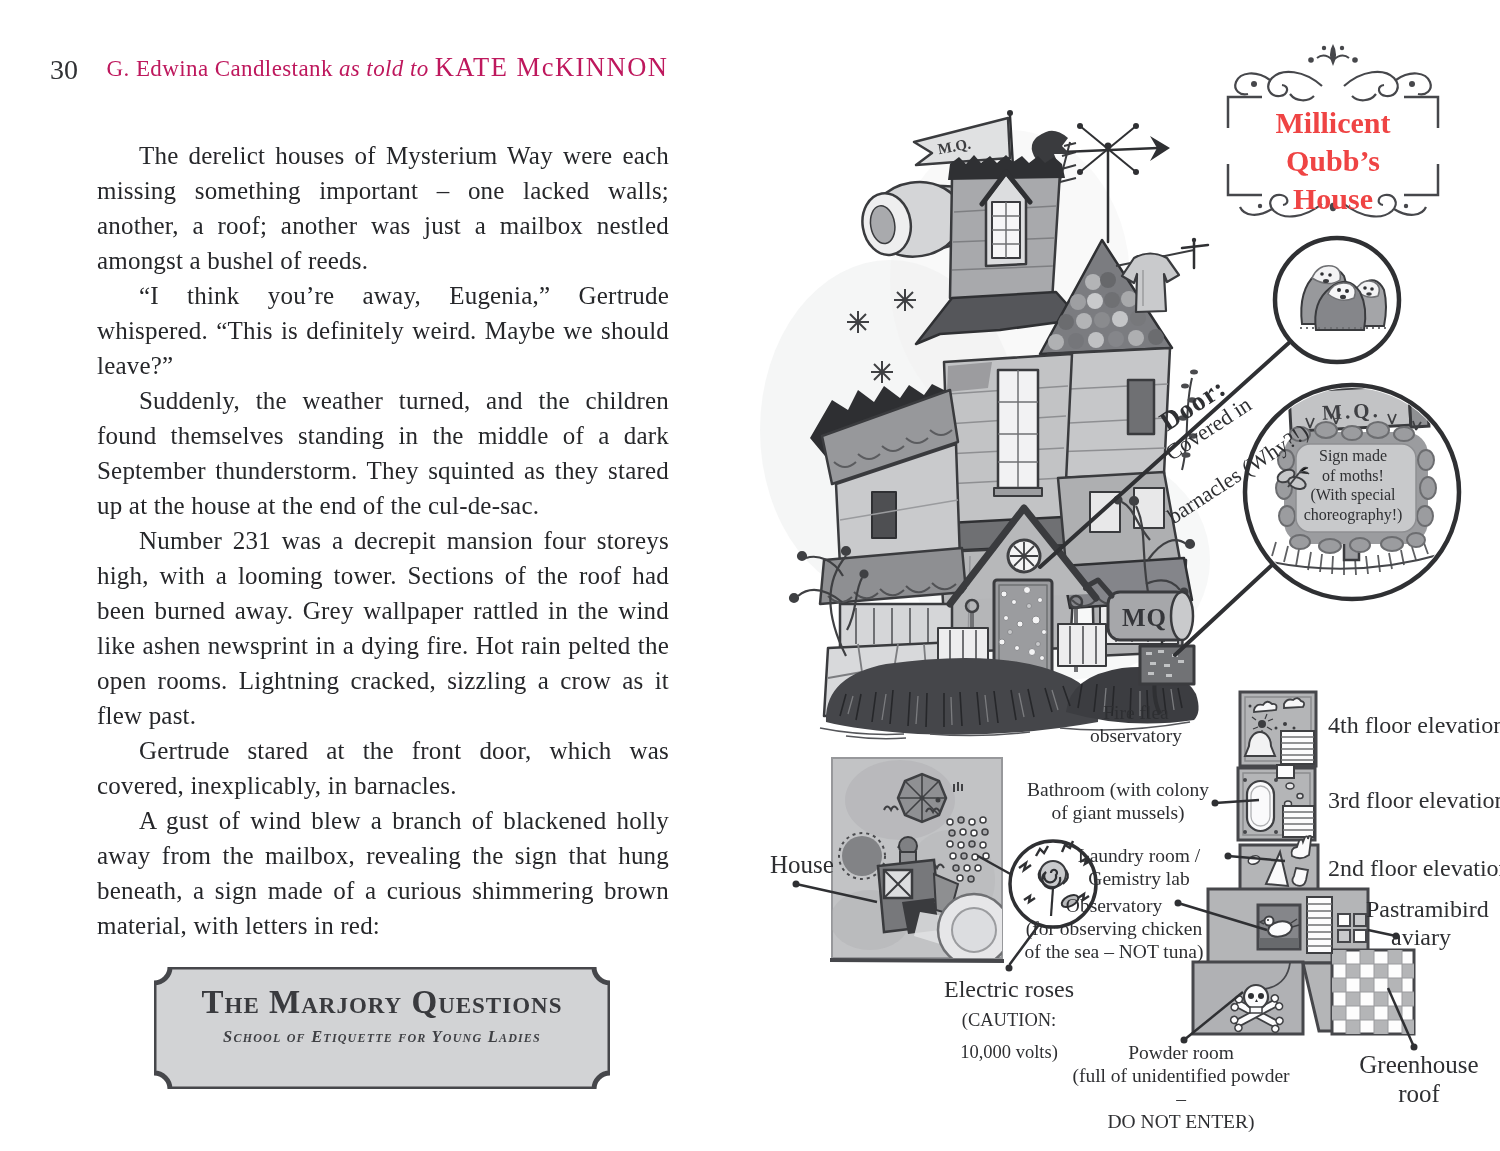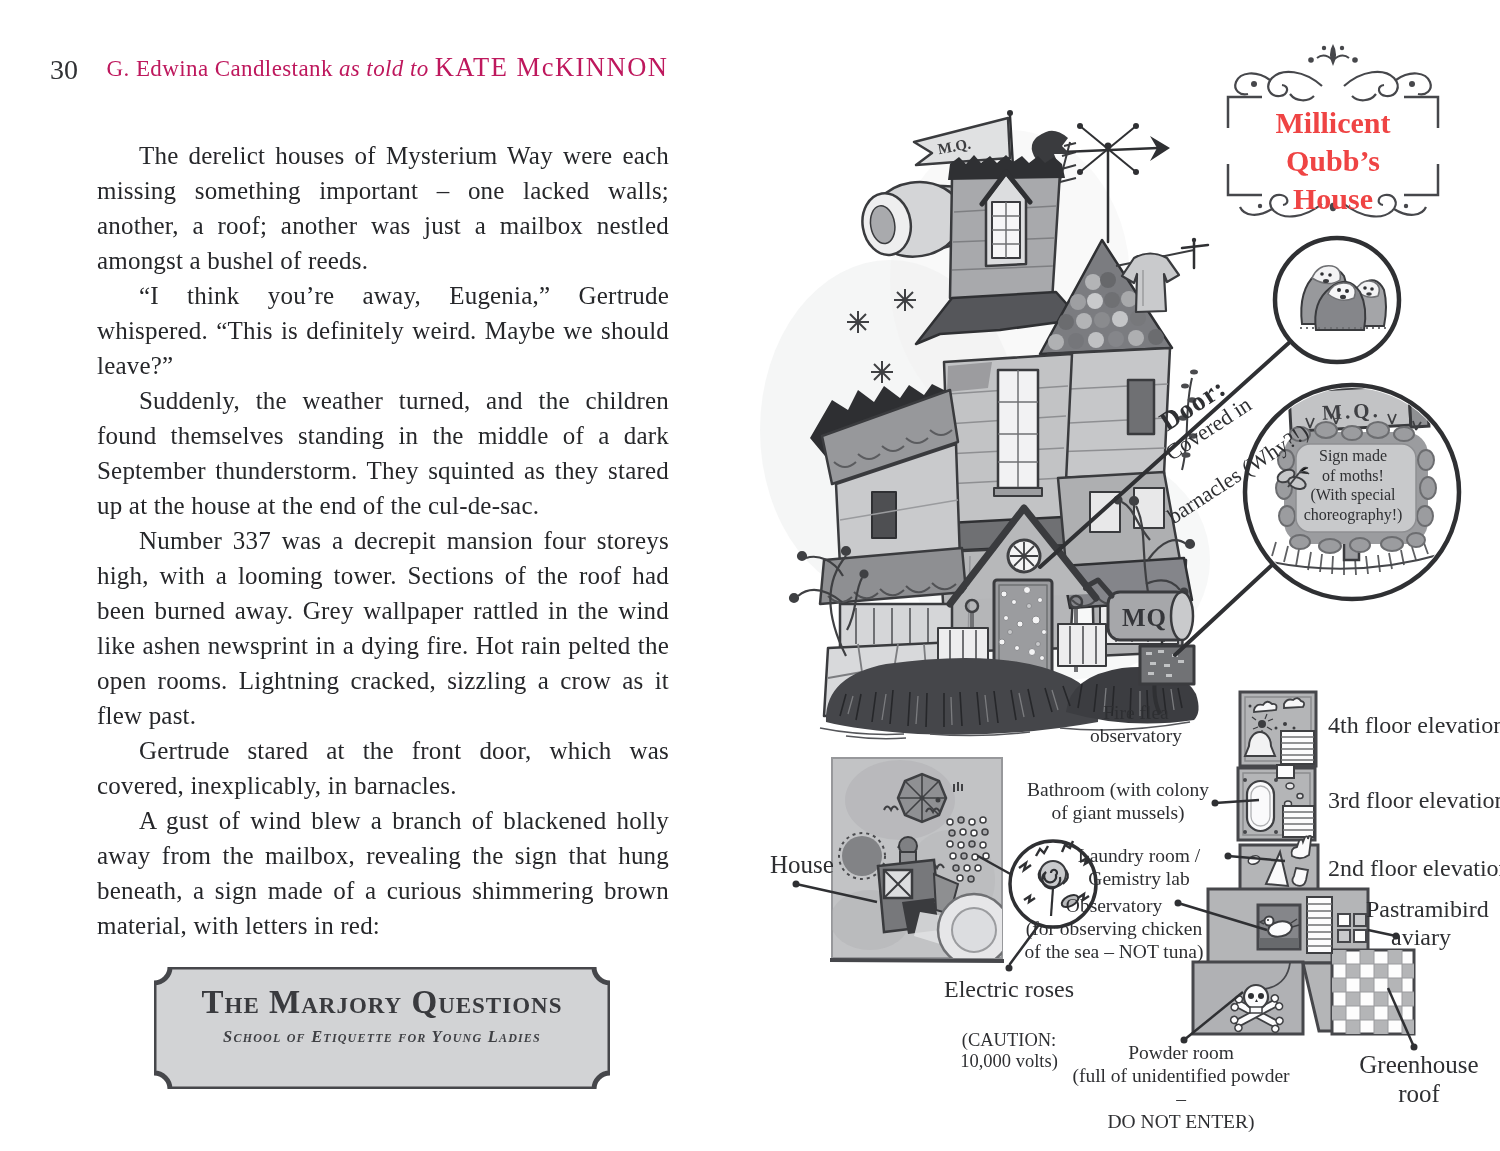--- a/index.html
+++ b/index.html
@@ -38,21 +38,21 @@
   .bathroom{left:1022px;top:778px;width:192px;}
   .elev3{left:1328px;top:786px;width:200px;white-space:nowrap;}
   .laundry{left:1058px;top:844px;width:162px;}
   .elev2{left:1328px;top:854px;width:200px;white-space:nowrap;}
   .observatory{left:1016px;top:894px;width:196px;}
   .aviary{left:1366px;top:895px;width:110px;}
   .powder{left:1066px;top:1041px;width:230px;}
   .greenhouse{left:1356px;top:1050px;width:126px;font-size:25px;line-height:29px;}
   .houselab{left:770px;top:851px;width:80px;font-size:25px;}
   .roses1{left:928px;top:976px;width:162px;font-size:24px;}
-  .roses2{left:928px;top:1004px;width:162px;font-size:18.5px;line-height:21px;margin-top:26px;}
+  .roses2{left:928px;top:1004px;width:162px;font-size:18.5px;line-height:32px;}
 
   svg .ln{stroke:#2f3033;stroke-width:2.5;fill:none;stroke-linecap:round;}
   svg text{font-family:"Liberation Serif","DejaVu Serif",serif;}
 </style>
 </head>
 <body>
 
 <div id="page">
 
   <svg width="1500" height="1151" viewBox="0 0 1500 1151" style="position:absolute;left:0;top:0;">
@@ -636,21 +636,21 @@
       <span class="lp-title">
         <span class="author">G. Edwina Candlestank</span>
         <span class="conn">as told to</span>
         <span class="narrator">KATE McKINNON</span>
       </span>
     </div>
     <div class="lp-body">
       <p>The derelict houses of Mysterium Way were each missing something important – one lacked walls; another, a roof; another was just a mailbox nestled amongst a bushel of reeds.</p>
       <p>“I think you’re away, Eugenia,” Gertrude whispered. “This is definitely weird. Maybe we should leave?”</p>
       <p>Suddenly, the weather turned, and the children found themselves standing in the middle of a dark September thunderstorm. They squinted as they stared up at the house at the end of the cul-de-sac.</p>
-      <p>Number 337 was a decrepit mansion four storeys high, with a looming tower. Sections of the roof had been burned away. Grey wallpaper rattled in the wind like ashen newsprint in a dying fire. Hot rain pelted the open rooms. Lightning cracked, sizzling a crow as it flew past.</p>
+      <p>Number 231 was a decrepit mansion four storeys high, with a looming tower. Sections of the roof had been burned away. Grey wallpaper rattled in the wind like ashen newsprint in a dying fire. Hot rain pelted the open rooms. Lightning cracked, sizzling a crow as it flew past.</p>
       <p>Gertrude stared at the front door, which was covered, inexplicably, in barnacles.</p>
       <p>A gust of wind blew a branch of blackened holly away from the mailbox, revealing the sign that hung beneath, a sign made of a curious shimmering brown material, with letters in red:</p>
     </div>
     <div class="plaque">
       <svg width="456" height="122" viewBox="0 0 456 122">
         <path d="M16,0 H440 A16,16 0 0 0 456,16 V106 A16,16 0 0 0 440,122 H16 A16,16 0 0 0 0,106 V16 A16,16 0 0 0 16,0 Z" fill="#d2d3d5" stroke="#46474b" stroke-width="5"></path>
       </svg>
       <div class="plaque-text">
         <div class="plaque-title">The Marjory Questions</div>
         <div class="plaque-sub">School of Etiquette for Young Ladies</div>

